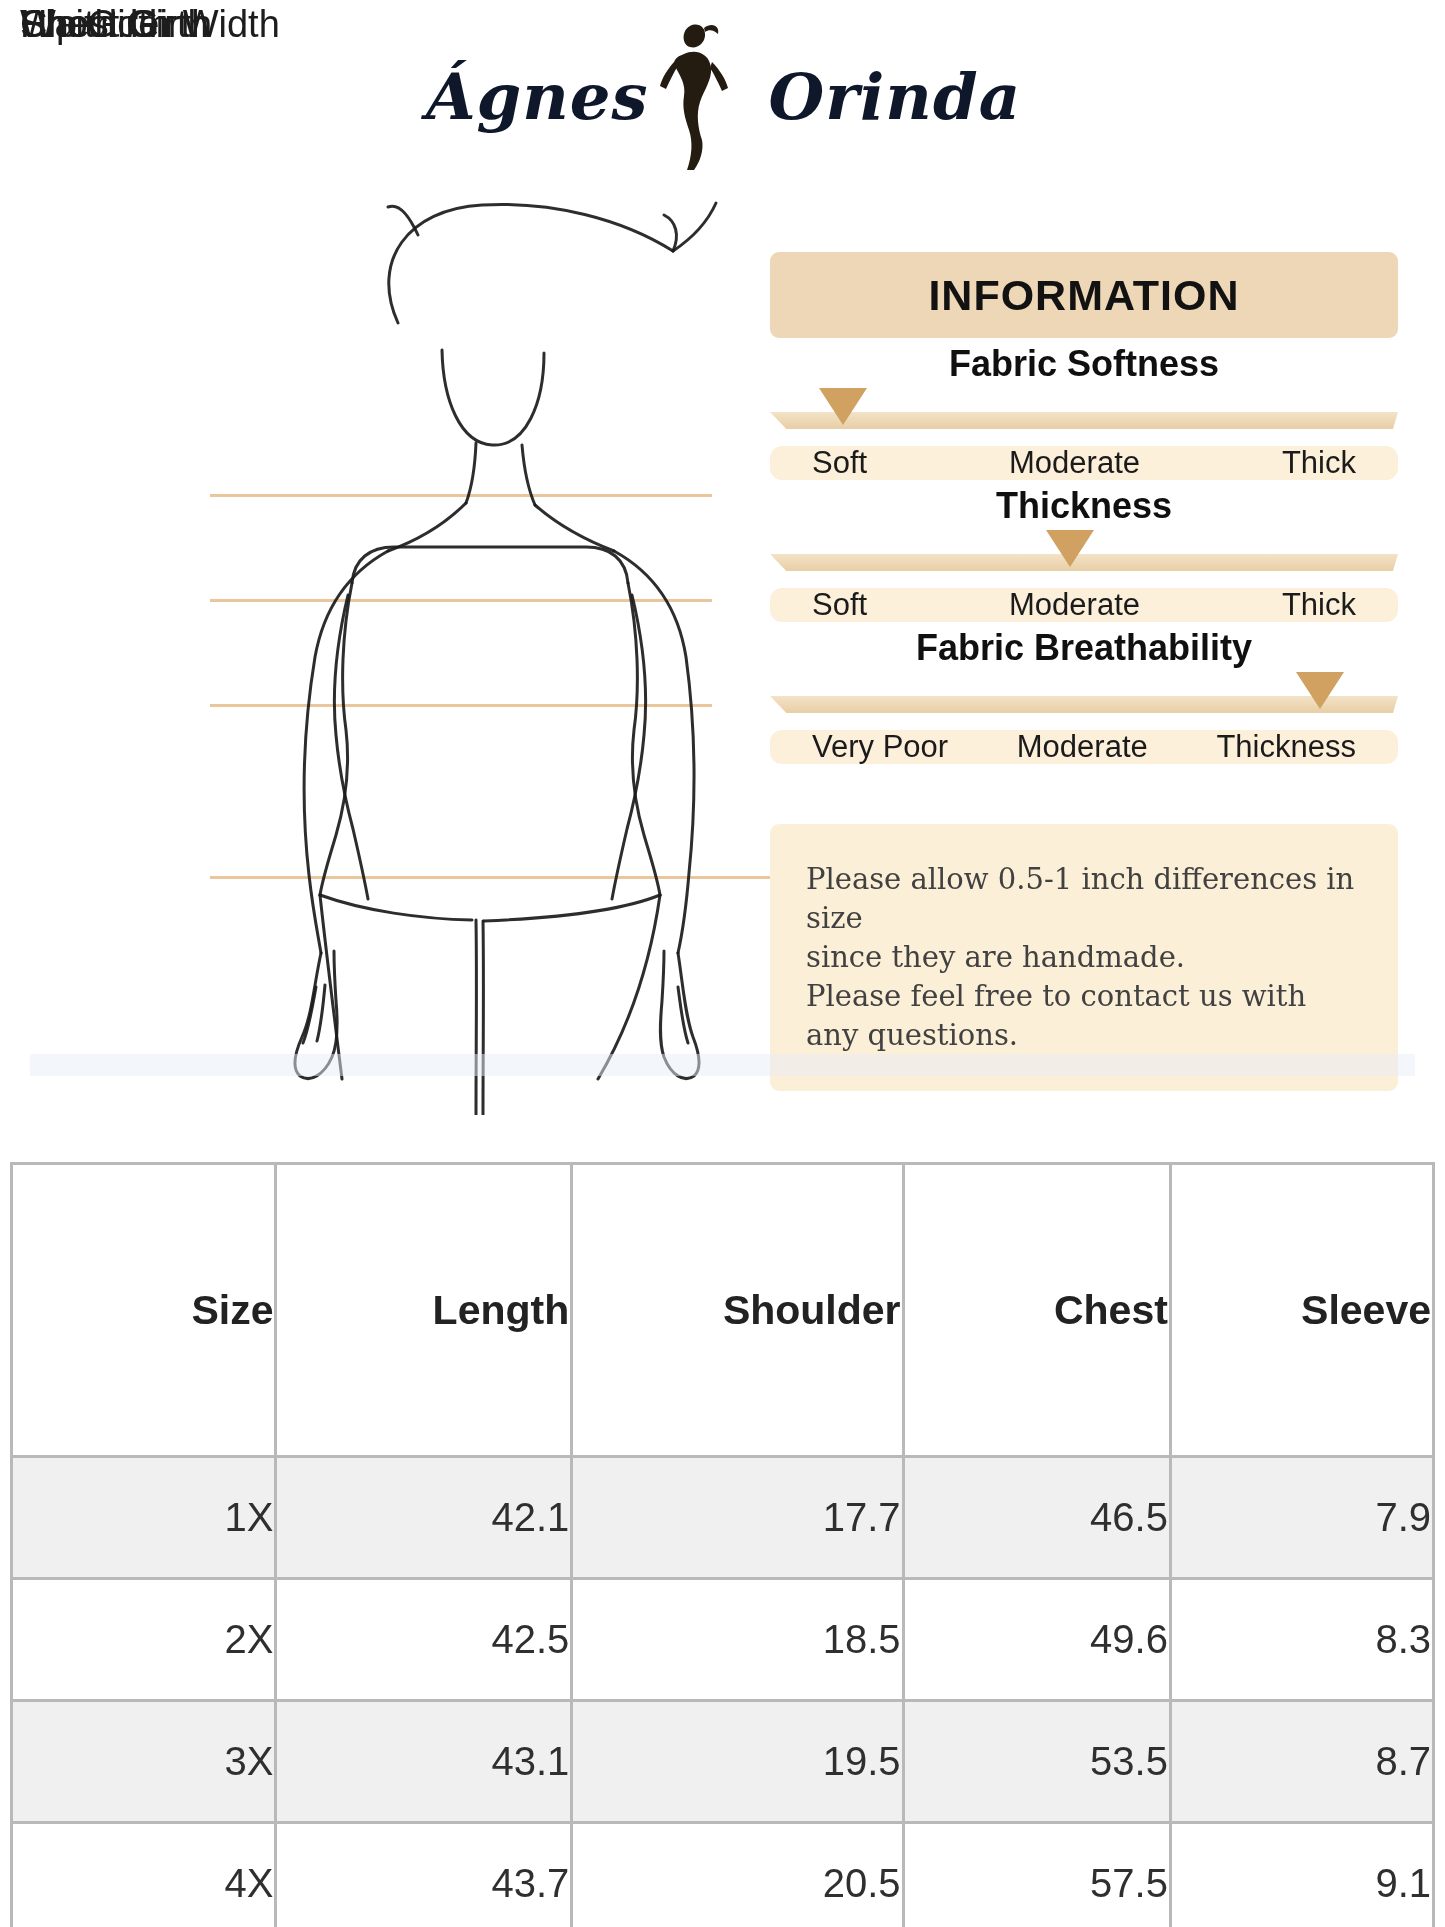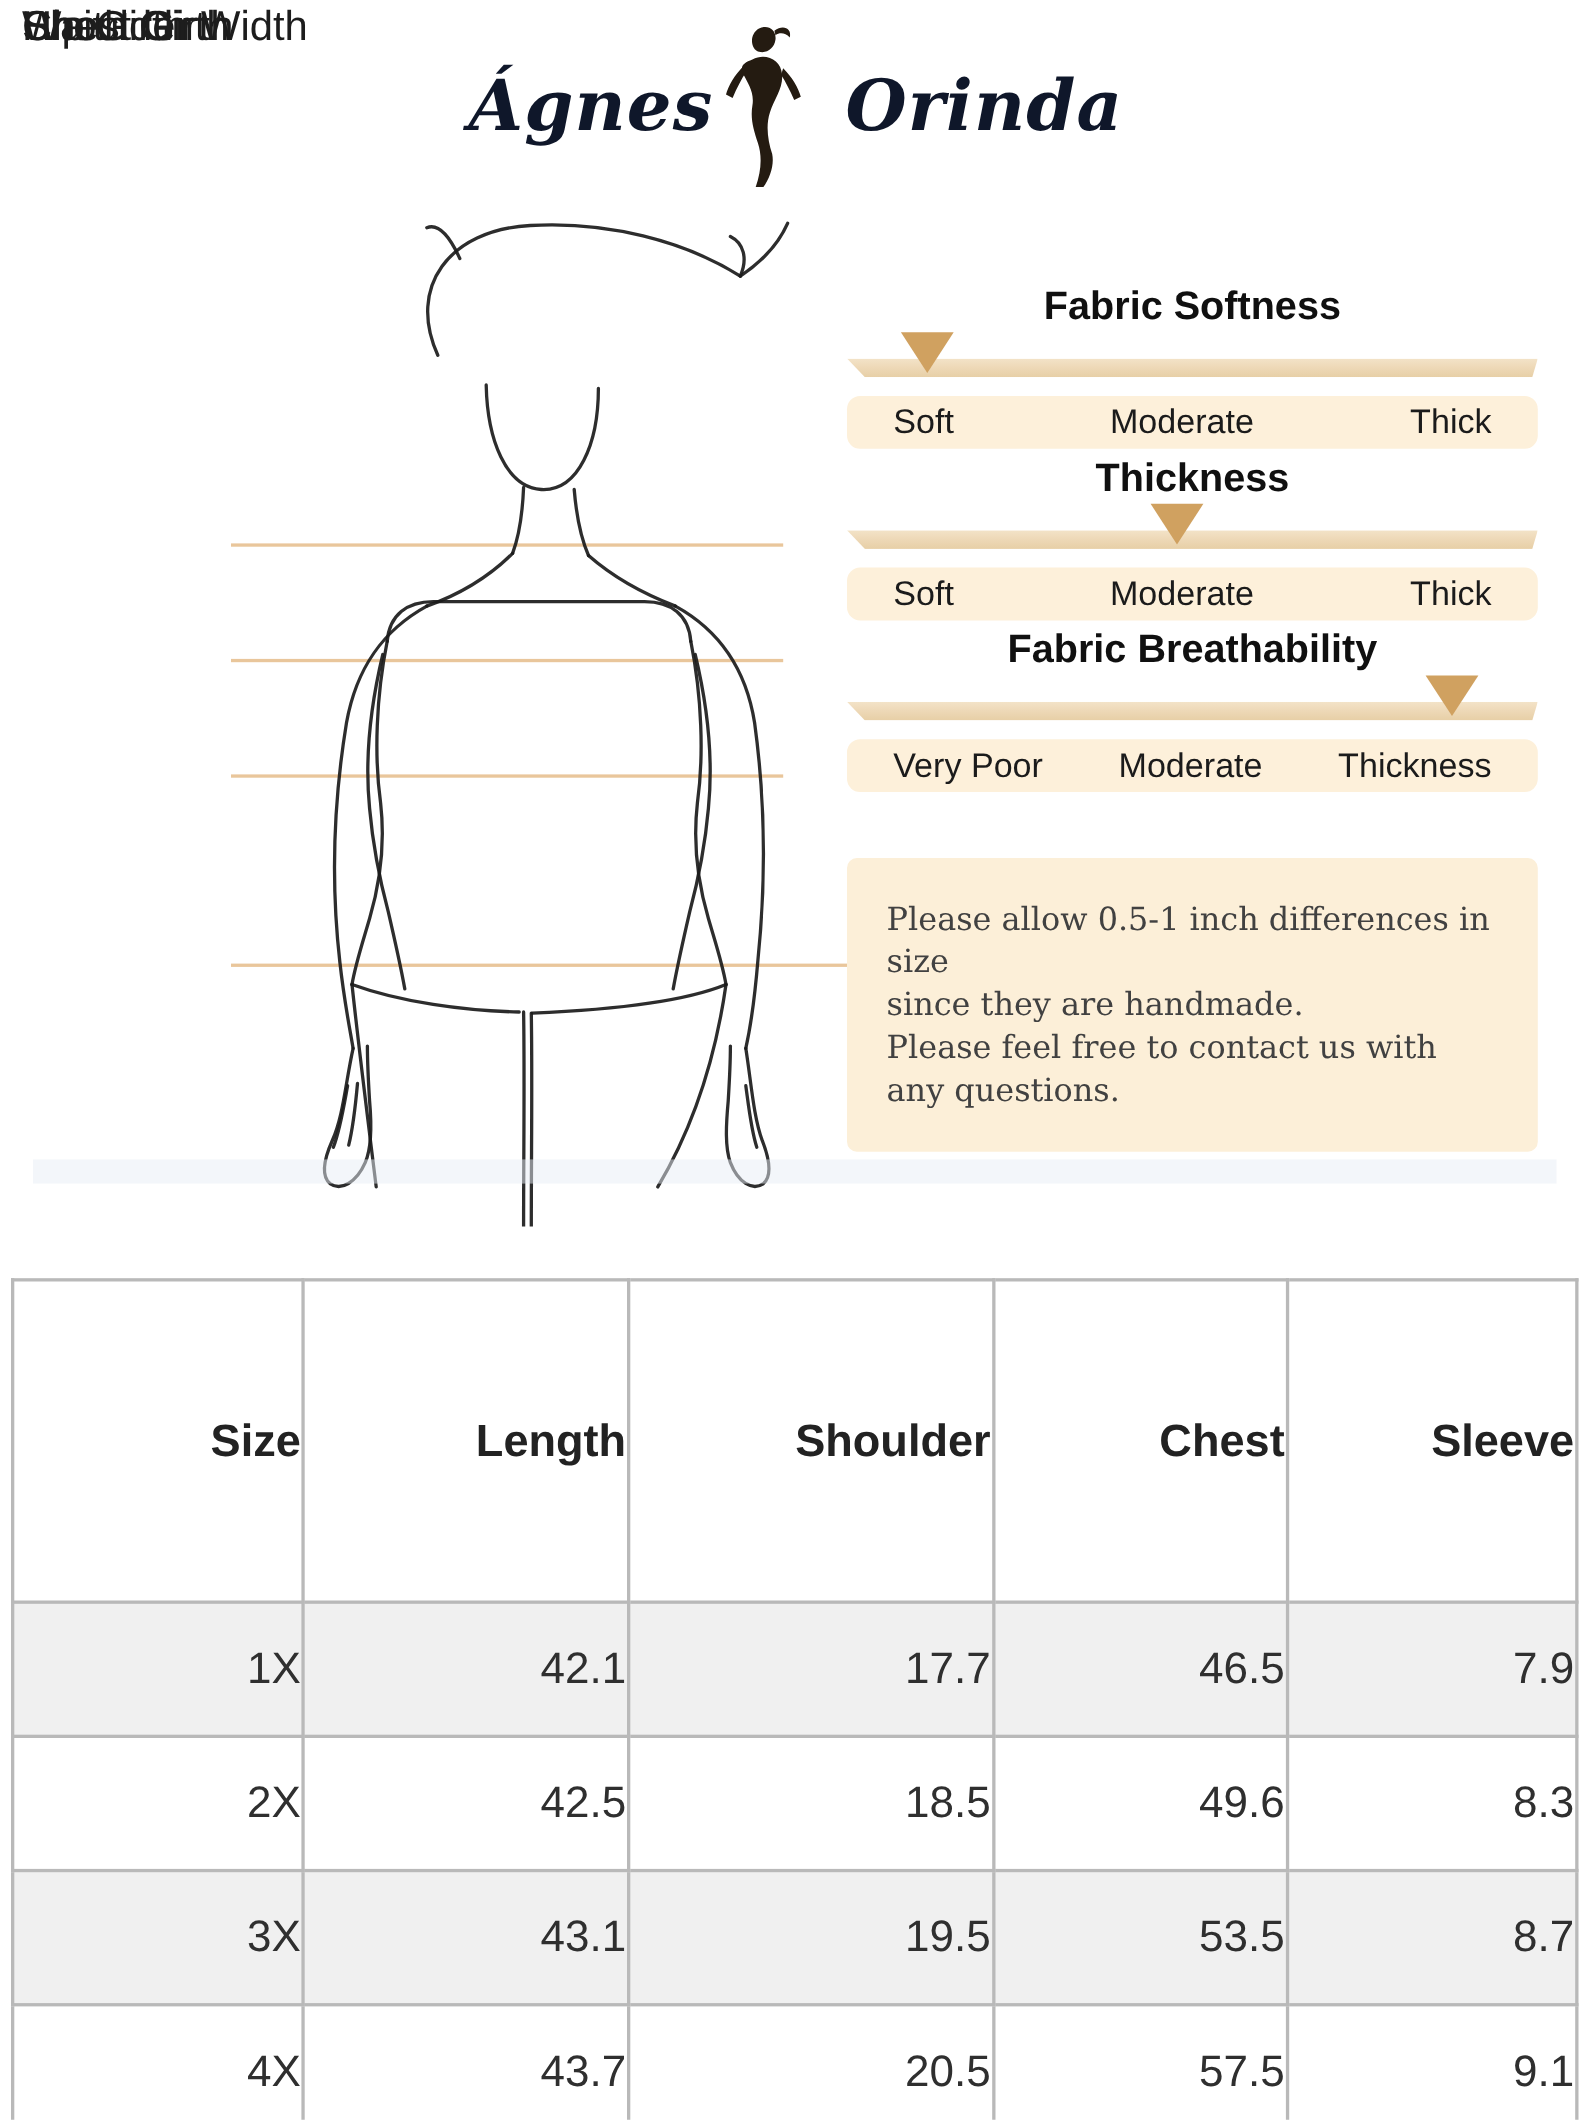--- a/index.html
+++ b/index.html
@@ -34,21 +34,21 @@
     font-size:43px;font-weight:bold;color:#121212;letter-spacing:1px;}
   .scale-block{margin-top:4px;}
   .scale-heading{text-align:center;font-size:36px;font-weight:bold;color:#101010;line-height:44px;}
   .ribbon-wrap{position:relative;margin-top:26px;height:17px;}
   .ribbon{position:absolute;inset:0;
     background:linear-gradient(180deg,#f3e3c8 0%,#eed9b8 45%,#e7cfa6 100%);
     clip-path:polygon(0 0,100% 0,99.2% 100%,2.6% 100%);}
   .arrow{position:absolute;top:-24px;width:0;height:0;
     border-left:24px solid transparent;border-right:24px solid transparent;
     border-top:37px solid #d0a160;}
-  .scale-labels{margin-top:17px;height:48px;background:#fdf0da;border-radius:12px;
+  .scale-labels{margin-top:17px;height:34px;background:#fdf0da;border-radius:12px;
     display:flex;align-items:center;justify-content:space-between;padding:0 42px;}
   .scale-labels span{font-size:31px;color:#1b1b1b;}
   .note-box{margin-top:60px;background:#fcefd8;border-radius:9px;padding:36px 36px;}
   .note-line{font-family:"DejaVu Serif",serif;font-size:29px;color:#414141;line-height:39px;}
   
   .stripe{position:absolute;left:30px;top:1054px;width:1385px;height:22px;background:#e8eef5;opacity:.5;}
   
   .size-table{position:absolute;left:10px;top:1162px;width:1425px;
     border-collapse:collapse;table-layout:fixed;}
   .size-table th,.size-table td{border:3px solid #b9b9b9;text-align:right;vertical-align:middle;}
@@ -109,20 +109,21 @@
   <path d="M118,400 C106,450 102,500 106,540 C109,574 115,604 123,634 C129,660 134,682 138,704"></path>
   <path d="M402,400 C414,450 418,500 414,540 C411,574 405,604 397,634 C391,660 386,682 382,704"></path>
   <path d="M91,758 C84,790 82,820 72,842 C64,860 62,874 70,881 C80,888 94,880 102,862 C108,848 108,828 106,806 C105,790 104,772 104,756"></path>
   <path d="M86,792 C82,814 79,833 73,848"></path>
   <path d="M95,790 C93,812 91,830 87,846"></path>
   <path d="M448,758 C453,790 455,820 463,842 C470,860 472,874 464,881 C454,888 441,880 434,862 C429,848 430,828 432,806 C433,790 434,772 434,756"></path>
   <path d="M448,792 C451,814 453,833 458,848"></path>
 </svg>
 
 <div class="info-panel">
+  <div class="info-banner">INFORMATION</div>
   <div id="scales">
       <div class="scale-block">
         <div class="scale-heading">Fabric Softness</div>
         <div class="ribbon-wrap">
           <div class="ribbon"></div>
           <div class="arrow" style="left: calc(11.6% - 24px);"></div>
         </div>
         <div class="scale-labels">
           <span>Soft</span>
           <span>Moderate</span>

